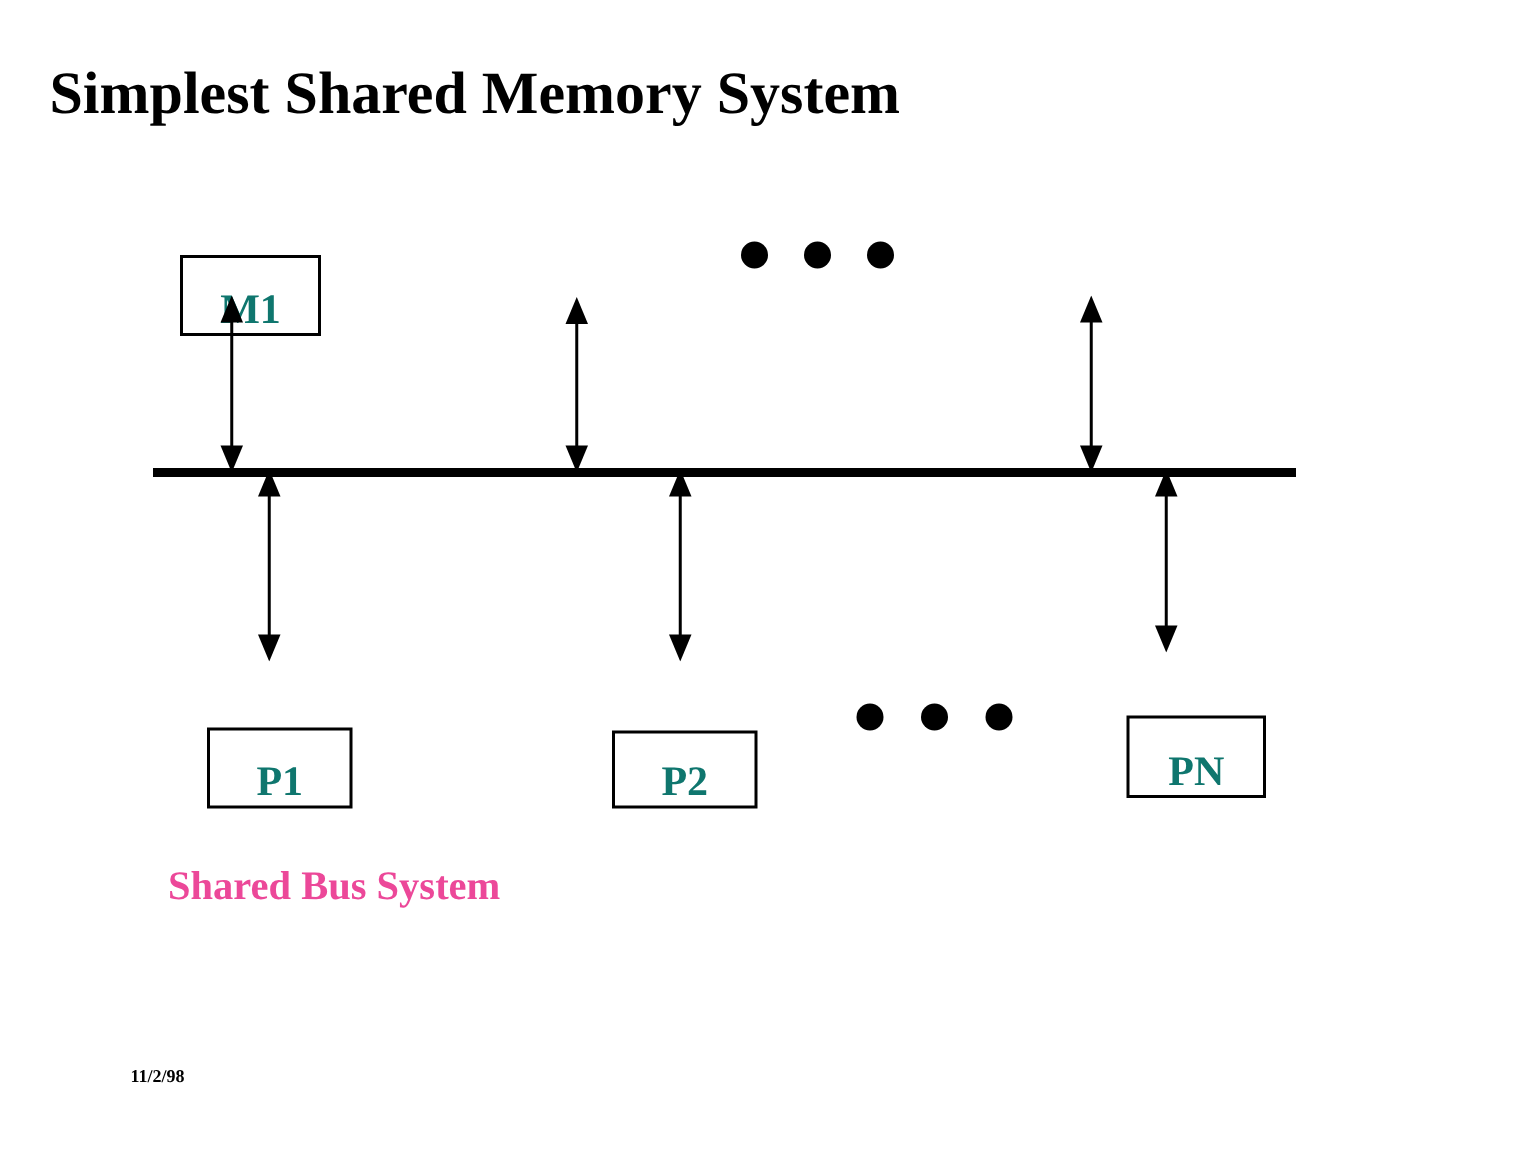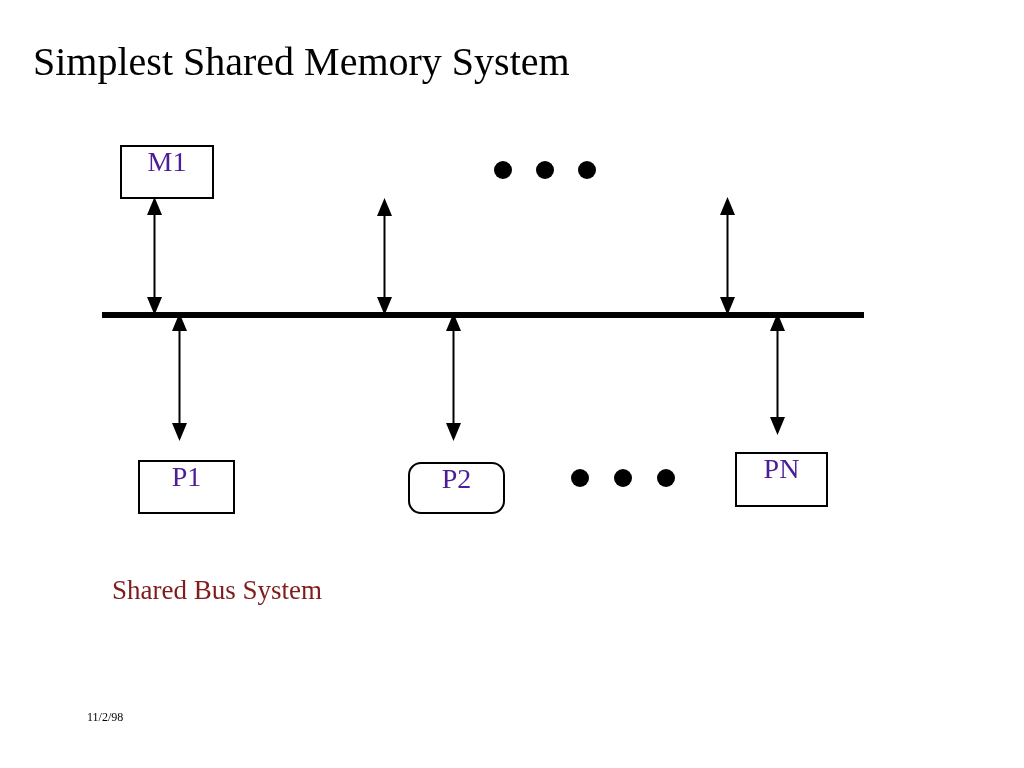--- a/index.html
+++ b/index.html
@@ -16,52 +16,54 @@
     font-family: "Liberation Serif", "DejaVu Serif", serif;
     color: #000000;
   }
   #slide {
     position: absolute;
     left: 0;
     top: 0;
     width: 987px;
     height: 768px;
     background: #ffffff;
+    font-weight: bold;
   }
   .slide-title {
     position: absolute;
     left: 33px;
     top: 38px;
     font-size: 40px;
     line-height: 48px;
     letter-spacing: 0px;
     white-space: nowrap;
     color: #000000;
   }
   .node-box {
     position: absolute;
     box-sizing: border-box;
     border: 2px solid #000000;
     background: #ffffff;
     display: flex;
-    align-items: flex-start;
+    align-items: flex-end;
     justify-content: center;
-    color: #4c1d95;
+    color: #0f766e;
+    margin-top: 25px;
   }
   .node-label {
     font-size: 28px;
     line-height: 30px;
     white-space: nowrap;
   }
   .mem-m1 { left: 120px; top: 145px;  width: 94px;  height: 54px; }
   .mem-m2 { left: 332px; top: 146px;  width: 96px;  height: 52px; }
   .mem-mn { left: 684px; top: 145px;  width: 94px;  height: 52px; }
   .proc-p1 { left: 138px; top: 460px; width: 97px;  height: 54px; }
-  .proc-p2 { left: 408px; top: 462px; width: 97px;  height: 52px; border-radius: 13px; }
-  .proc-pn { left: 735px; top: 452px; width: 93px;  height: 55px; }
+  .proc-p2 { left: 408px; top: 462px; width: 97px;  height: 52px; }
+  .proc-pn { left: 751px; top: 452px; width: 93px;  height: 55px; }
 
   .ellipsis {
     position: absolute;
     display: flex;
     align-items: center;
   }
   .ellipsis .dot {
     width: 18px;
     height: 18px;
     border-radius: 50%;
@@ -91,21 +93,21 @@
   .conn-p2 { left: 443px; top: 313px; }
   .conn-pn { left: 767px; top: 313px; }
 
   .caption {
     position: absolute;
     left: 112px;
     top: 573px;
     font-size: 27px;
     line-height: 34px;
     white-space: nowrap;
-    color: #7f1d1d;
+    color: #ec4899;
   }
   .date-stamp {
     position: absolute;
     left: 87px;
     top: 707px;
     font-size: 12px;
     line-height: 20px;
     white-space: nowrap;
     color: #000000;
   }

